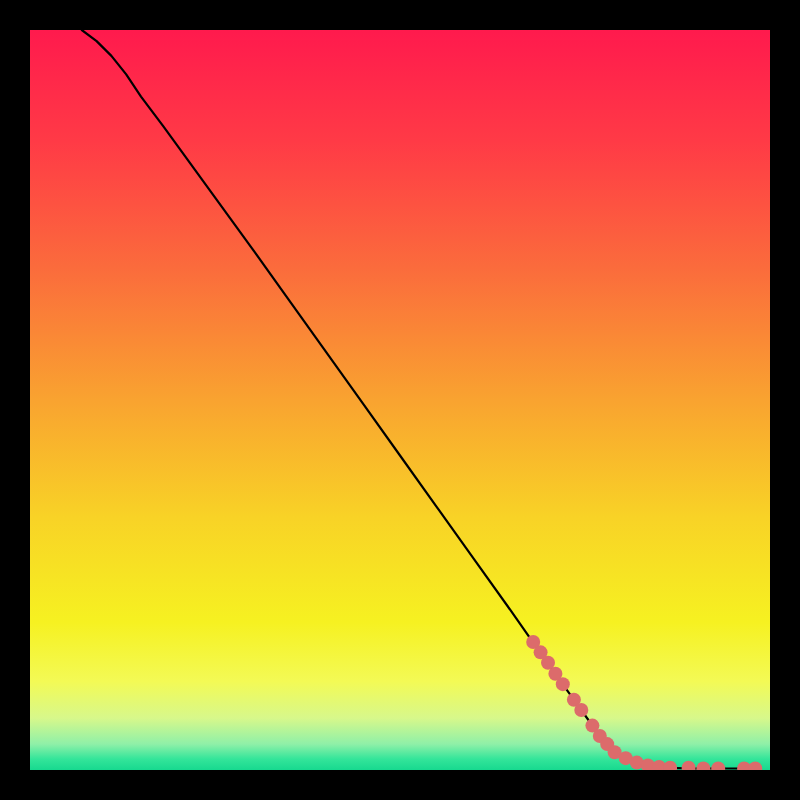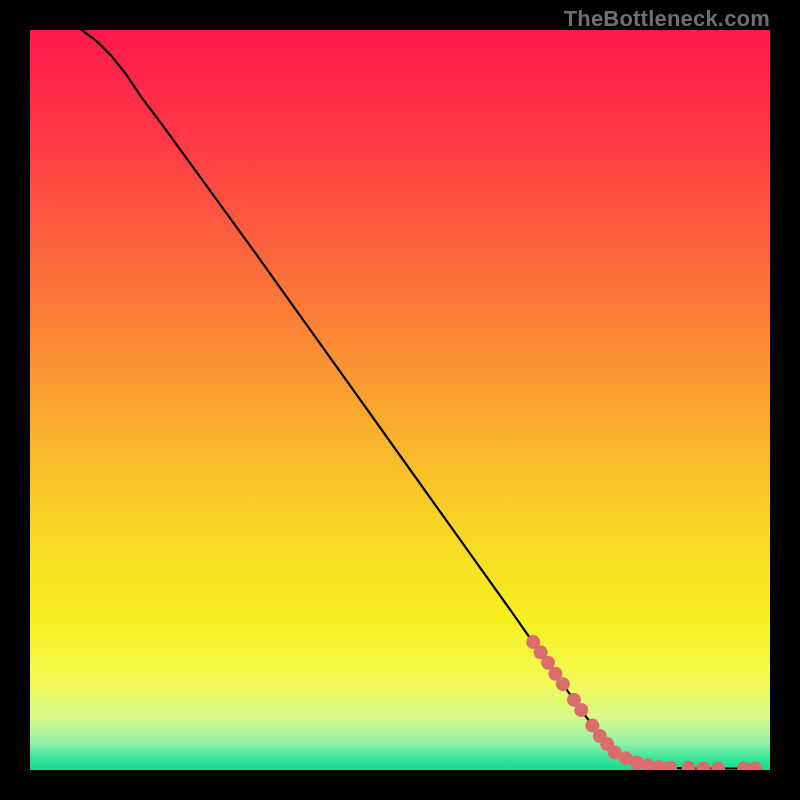--- a/index.html
+++ b/index.html
@@ -34,21 +34,20 @@
     font-size: 22px;
     font-weight: 600;
     color: #707070;
     letter-spacing: 0.2px;
   }
 </style>
 </head>
 <body>
 
 <div class="stage">
-  <div class="watermark">TheBottleneck.com</div>
   <div class="plot-area">
     <svg class="gradient-bg" viewBox="0 0 740 740" preserveAspectRatio="none">
       <defs>
         <linearGradient id="bg-grad" x1="0" y1="0" x2="0" y2="1">
             <stop offset="0.00%" stop-color="#FF1A4D"></stop>
             <stop offset="15.00%" stop-color="#FF3A46"></stop>
             <stop offset="32.00%" stop-color="#FB6B3C"></stop>
             <stop offset="50.00%" stop-color="#F9A330"></stop>
             <stop offset="66.00%" stop-color="#F8D326"></stop>
             <stop offset="80.00%" stop-color="#F6F121"></stop>

